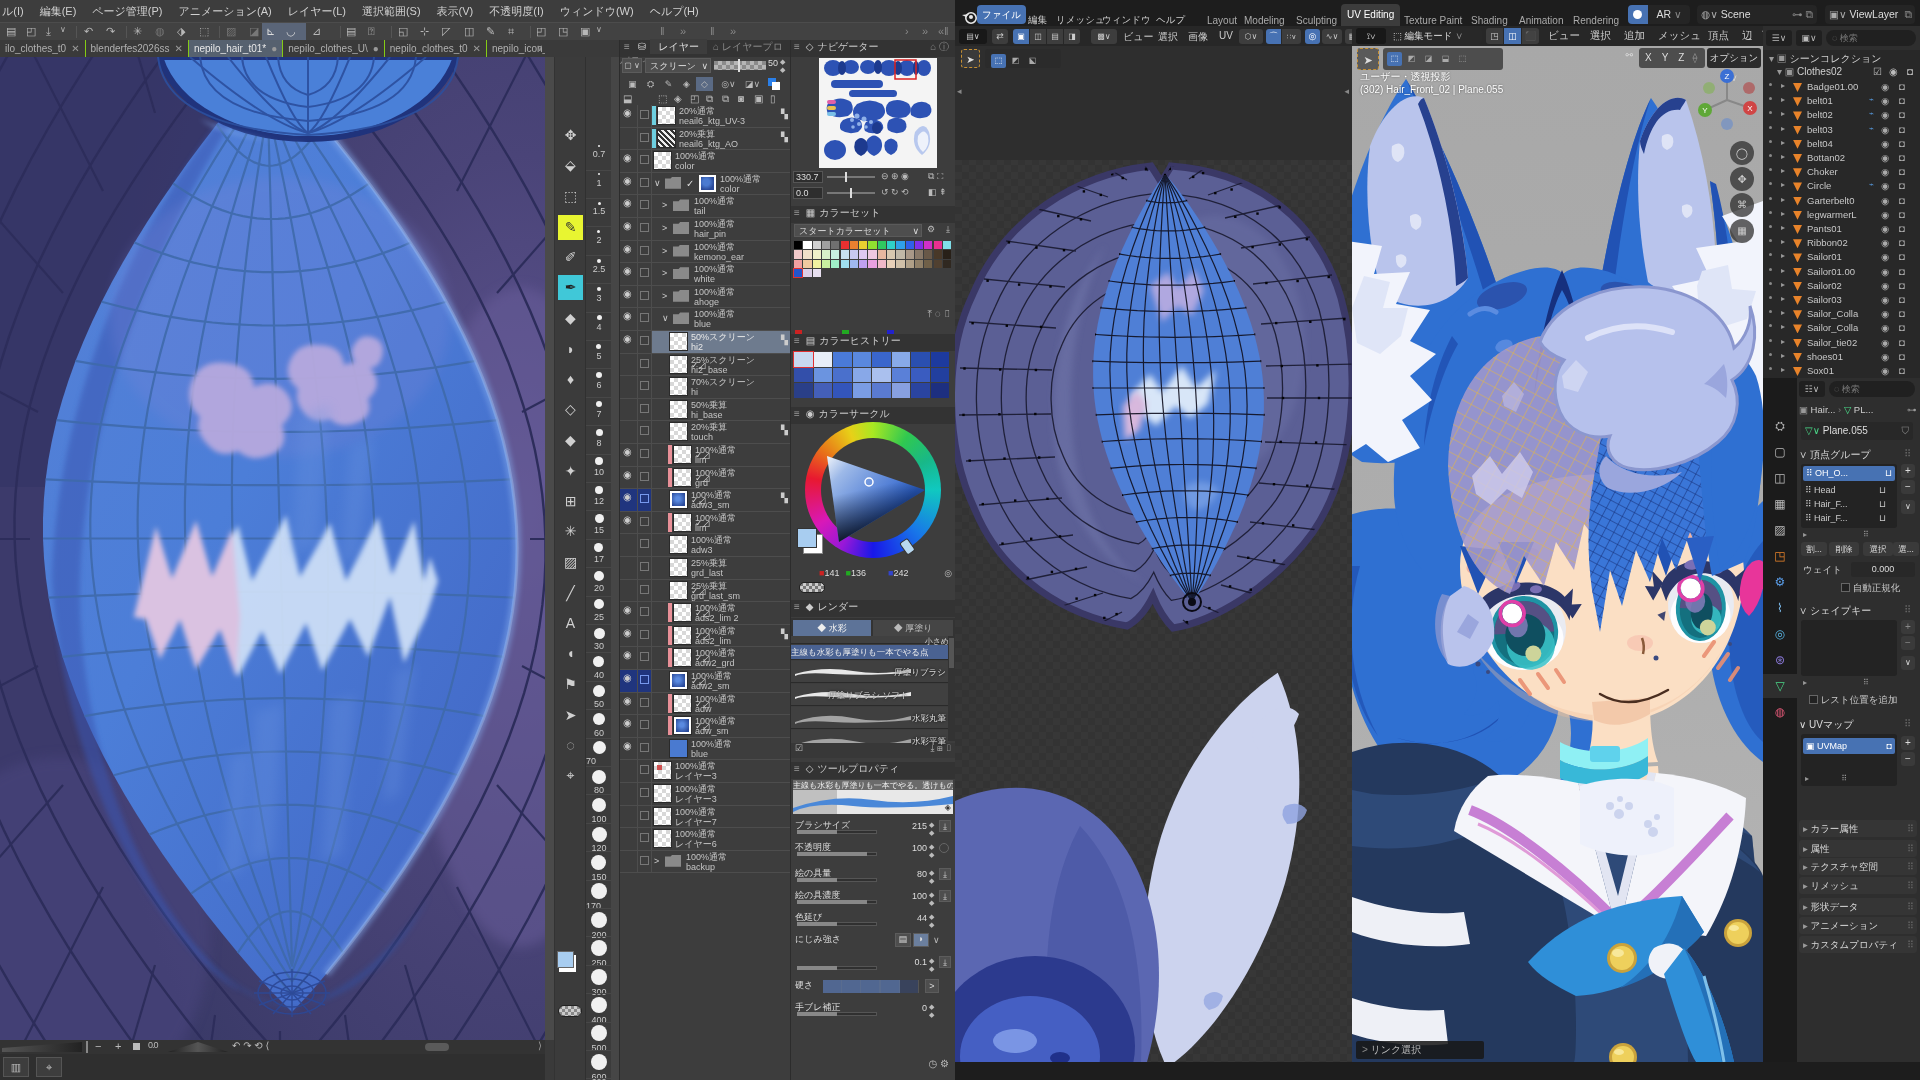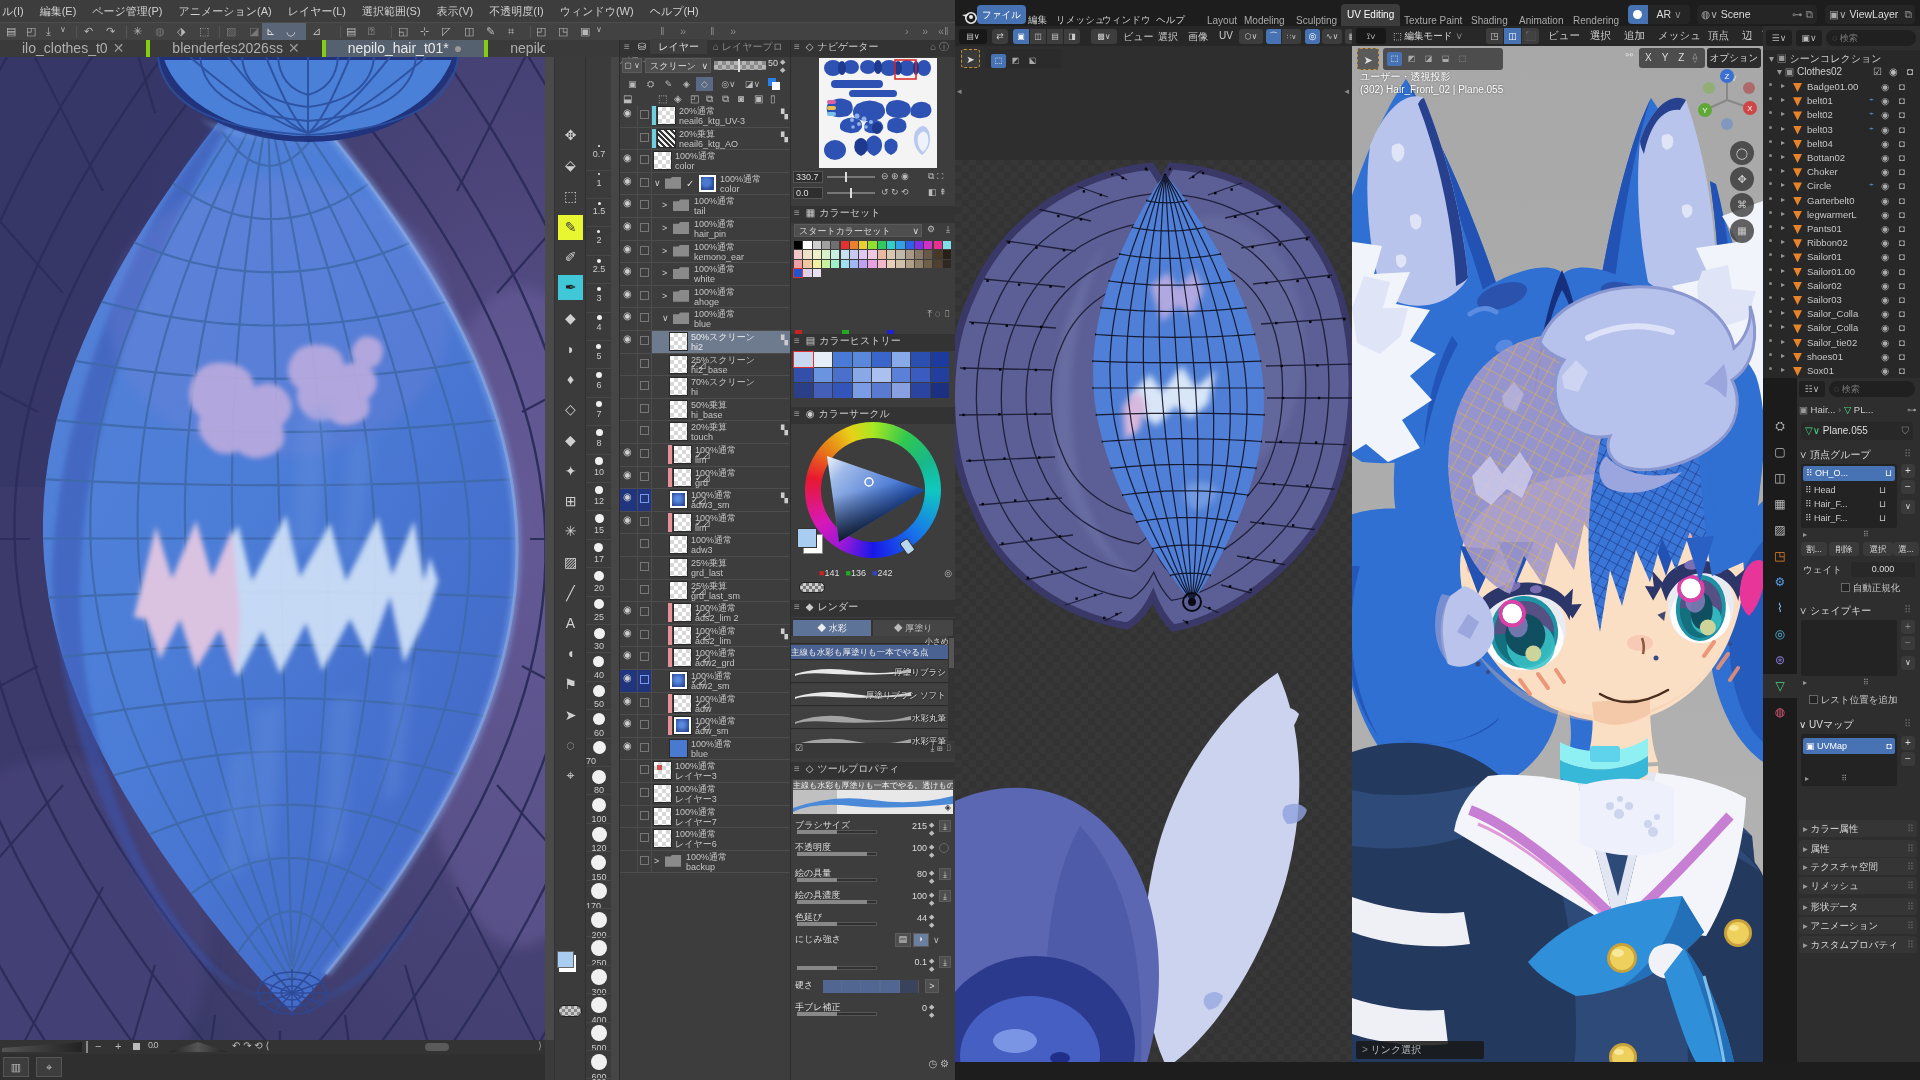--- a/index.html
+++ b/index.html
@@ -4,21 +4,21 @@
 *{margin:0;padding:0;box-sizing:border-box}
 html,body{width:1920px;height:1080px;overflow:hidden;background:#222;font-family:"Liberation Sans",sans-serif}
 .abs{position:absolute}
 #stage{position:relative;width:1920px;height:1080px}
 
 #csp{left:0;top:0;width:955px;height:1080px;background:#3a3a3a}
 #cspmenu{left:0;top:0;width:955px;height:22px;background:#3d3d3d;color:#d0d0d0;font-size:11px;line-height:22px;white-space:nowrap}
 #cspmenu span{margin:0 8px}
 #csptools{left:0;top:22px;width:955px;height:18px;background:#424242;border-top:1px solid #4c4c4c}
 #csptabs{left:0;top:40px;width:545px;height:17px;background:#2e2e2e;font-size:10px;color:#b0b0b0;white-space:nowrap;overflow:hidden}
-.ctab{display:inline-block;height:17px;line-height:17px;padding:0 22px;background:#3a3a3a;border-right:4px solid #84cc16;vertical-align:top;font-size:14px}
+.ctab{display:inline-block;height:17px;line-height:17px;padding:0 5px;background:#3a3a3a;border-right:1px solid #84cc16;vertical-align:top;font-size:10px}
 .ctab .x{color:#999;margin-left:5px}
 .ctab.act{background:#56616f;color:#e8e8e8}
 #canvas-wrap{left:0;top:57px;width:545px;height:983px;overflow:hidden}
 #cnvbar{left:0;top:1040px;width:545px;height:14px;background:#333}
 #cnvbar2{left:0;top:1054px;width:545px;height:26px;background:#2f2f2f}
 .cbtn{position:absolute;top:3px;width:26px;height:20px;background:#3d3d3d;border:1px solid #555}
 
 .ticon{position:absolute;color:#d0d0d0;font-size:14px;text-align:center}
 #toolscroll{left:545px;top:57px;width:9px;height:983px;background:#4a4a4a}
 #toolcol{left:554px;top:57px;width:31px;height:1023px;background:#3b3b3b;border-left:1px solid #333}
@@ -889,33 +889,33 @@
               <path d="M36,38 L134,72 L48,124 Z" fill="url(#tb)"></path>
             </g>
 <circle cx="78" cy="64" r="4" fill="none" stroke="#fff" stroke-width="1.5"></circle>
 <rect x="112" y="122" width="9" height="14" rx="2" transform="rotate(-35 116 129)" fill="#b8d8f0" stroke="#333"></rect>
 </svg>
         </div>
 <div style="position:absolute;top:488px;left:6px;width:30px;height:30px">
 <span style="position:absolute;left:6px;top:6px;width:20px;height:20px;background:#fff;border:1px solid #888"></span>
 <span style="position:absolute;left:0;top:0;width:20px;height:20px;background:#a8cdf0;border:1px solid #333"></span>
         </div>
-<div style="position:absolute;top:528px;left:0;width:165px;font-size:9px;color:#ddd"><span style="margin-left:28px"><b style="color:#cc2222">■</b>141</span><span style="margin-left:6px"><b style="color:#22aa22">■</b>136</span><span style="margin-left:6px"><b style="color:#3344cc">■</b>242</span><span style="float:right;margin-right:4px;color:#bbb">◎</span></div>
+<div style="position:absolute;top:528px;left:0;width:165px;font-size:9px;color:#ddd"><span style="margin-left:28px"><b style="color:#cc2222">■</b>141</span><span style="margin-left:6px"><b style="color:#22aa22">■</b>136</span><span style="margin-left:22px"><b style="color:#3344cc">■</b>242</span><span style="float:right;margin-right:4px;color:#bbb">◎</span></div>
 <div style="position:absolute;top:542px;left:8px;width:26px;height:11px;border-radius:5px;background:repeating-conic-gradient(#ccc 0 25%,#777 0 50%) 0 0/6px 6px;border:1px solid #222"></div>
 <div class="phead" style="top:560px"><span style="color:#999;margin-left:3px">≡</span><span style="margin-left:6px">◆</span><span style="margin-left:4px;color:#ccc">レンダー</span></div>
 <div style="position:absolute;top:578px;left:0;width:165px;height:18px;background:#333">
 <span style="position:absolute;left:2px;top:2px;width:78px;height:16px;background:#5d7398;color:#eee;font-size:9px;text-align:center;line-height:16px">◆ 水彩</span>
 <span style="position:absolute;left:82px;top:2px;width:80px;height:16px;background:#454545;color:#bbb;font-size:9px;text-align:center;line-height:16px">◆ 厚塗り</span>
         </div>
 <div style="position:absolute;top:596px;left:0;width:158px;height:8px;background:#404040;border-bottom:1px solid #2a2a2a;font-size:8px;color:#ccc;text-align:right">小さめ</div>
         <div style="position:absolute;top:605px;left:0;width:158px;height:15px;background:#4a6292;border-bottom:1px solid #2a2a2a;font-size:8.5px;color:#eee;line-height:15px;white-space:nowrap;overflow:hidden">主線も水彩も厚塗りも一本でやる点</div>
         <div style="position:absolute;top:621px;left:0;width:158px;height:22px;background:#404040;border-bottom:1px solid #2a2a2a;font-size:8.5px;color:#ddd;text-align:right"><svg width="120" height="14" style="position:absolute;left:2px;top:3px">
             <path d="M2,10 Q30,2 60,7 T118,5 L118,9 Q70,12 40,10 T2,12 Z" fill="#e8e8e8"></path>
           </svg><span style="position:relative;z-index:2;margin-right:3px;line-height:22px;text-shadow:0 0 3px #000">厚塗りブラシ</span></div>
-        <div style="position:absolute;top:644px;left:0;width:158px;height:22px;background:#404040;border-bottom:1px solid #2a2a2a;font-size:8.5px;color:#ddd;text-align:right"><svg width="120" height="14" style="position:absolute;left:2px;top:3px">
+        <div style="position:absolute;top:644px;left:0;width:158px;height:22px;background:#404040;border-bottom:1px solid #2a2a2a;font-size:8.5px;color:#ddd;text-align:center"><svg width="120" height="14" style="position:absolute;left:2px;top:3px">
             <path d="M2,10 Q30,2 60,7 T118,5 L118,9 Q70,12 40,10 T2,12 Z" fill="#e8e8e8"></path>
           </svg><span style="position:relative;z-index:2;margin-right:3px;line-height:22px;text-shadow:0 0 3px #000">厚塗りブラシ ソフト</span></div>
         <div style="position:absolute;top:667px;left:0;width:158px;height:22px;background:#404040;border-bottom:1px solid #2a2a2a;font-size:8.5px;color:#ddd;text-align:right"><svg width="120" height="16" style="position:absolute;left:2px;top:3px">
             <path d="M2,12 Q30,2 60,8 T118,6 L118,10 Q70,14 40,12 T2,14 Z" fill="#bbb" opacity=".8"></path>
           </svg><span style="position:relative;z-index:2;margin-right:3px;line-height:22px;text-shadow:0 0 3px #000">水彩丸筆</span></div>
         <div style="position:absolute;top:690px;left:0;width:158px;height:22px;background:#404040;border-bottom:1px solid #2a2a2a;font-size:8.5px;color:#ddd;text-align:right"><svg width="120" height="16" style="position:absolute;left:2px;top:3px">
             <path d="M2,12 Q30,2 60,8 T118,6 L118,10 Q70,14 40,12 T2,14 Z" fill="#bbb" opacity=".8"></path>
           </svg><span style="position:relative;z-index:2;margin-right:3px;line-height:22px;text-shadow:0 0 3px #000">水彩平筆</span></div>
         <div style="position:absolute;top:596px;right:0;width:7px;height:105px;background:#333">
           <span style="display:block;margin:2px 1px;width:5px;height:30px;background:#555"></span>

